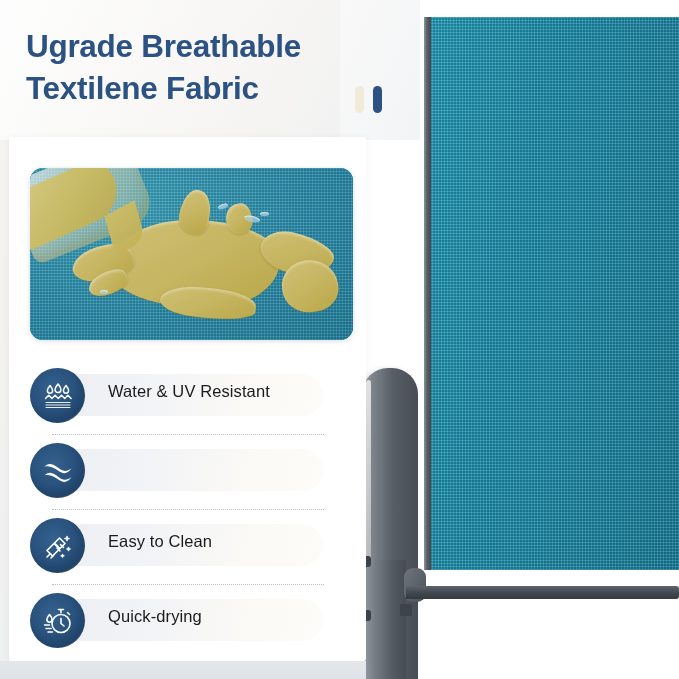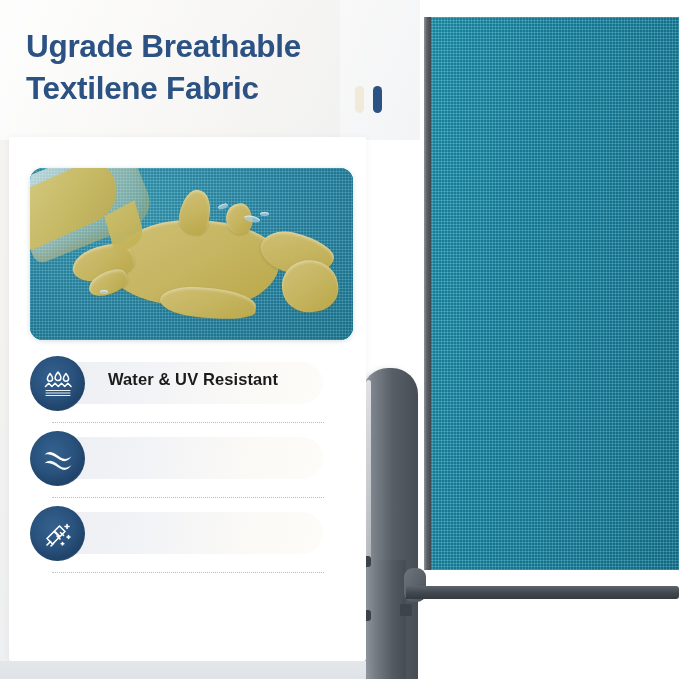--- a/index.html
+++ b/index.html
@@ -129,23 +129,22 @@
     border-radius: 50%;
     box-shadow: inset 0 1px 1px rgba(255,255,255,.7);
   }
   .bead.b1 { left: 188px; top: 36px; width: 10px; height: 5px; transform: rotate(-20deg); }
   .bead.b2 { left: 214px; top: 48px; width: 16px; height: 6px; transform: rotate(12deg); }
   .bead.b3 { left: 230px; top: 44px; width: 9px; height: 4px; }
   .bead.b4 { left: 70px; top: 122px; width: 8px; height: 4px; }
 
   
   .features {
-    position: absolute; left: 30px; top: 352px;
+    position: absolute; left: 30px; top: 364px;
     width: 300px;
-    font-weight: bold;
   }
   .feature-row {
     position: relative;
     height: 75px;
   }
   .feature-pill {
     position: absolute; left: 18px; top: 10px;
     width: 275px; height: 42px;
     border-radius: 21px;
     background: linear-gradient(100deg, #eceef2 0%, #f2f3f6 35%, #faf9f6 70%, #fdfcf8 100%);
@@ -319,21 +318,36 @@
           <path d="M6 21.5l7 -7 5.5 5.5 -7 7z"></path>
           <path d="M13.5 14l5 -5 5.5 5.5 -5 5z"></path>
           <path d="M9.5 24.5l-3.5 3.5"></path>
           <path d="M12.5 26.5l-2.5 2.5"></path>
           <path d="M16 19l3 3M19.5 15.5l3 3"></path>
           <path d="M26 7.5v4M24 9.5h4"></path>
           <path d="M27.5 18.5v3M26 20h3"></path>
           <path d="M21.5 25.5v2.5M20.2 26.7h2.6"></path>
         </svg>
       </div>
+      <div class="feature-label">Easy to Clean</div>
       <div class="feature-sep"></div>
     </div>
 
+    <div class="feature-row">
+      <div class="feature-pill"></div>
+      <div class="feature-badge">
+        <svg width="34" height="34" viewBox="0 0 34 34" fill="none" stroke="#ffffff" stroke-width="1.6" stroke-linecap="round" stroke-linejoin="round">
+          <circle cx="20" cy="19.5" r="9"></circle>
+          <path d="M20 14.5v5l3 2.5"></path>
+          <path d="M17.5 5.5h5M20 5.5v3.2"></path>
+          <path d="M26.5 8.5l2 2"></path>
+          <path d="M8.5 10.5c0 0 -2.6 3.2 -2.6 5.1a2.6 2.6 0 0 0 5.2 0C11.1 13.7 8.5 10.5 8.5 10.5z"></path>
+          <path d="M3.5 21h5M5 24.5h5M7 28h4.5" stroke-width="1.4"></path>
+        </svg>
+      </div>
+      <div class="feature-label">Quick-drying</div>
+    </div>
 
   </div>
 
   <div class="bottom-strip"></div>
 
 </div>
 
 </body></html>

